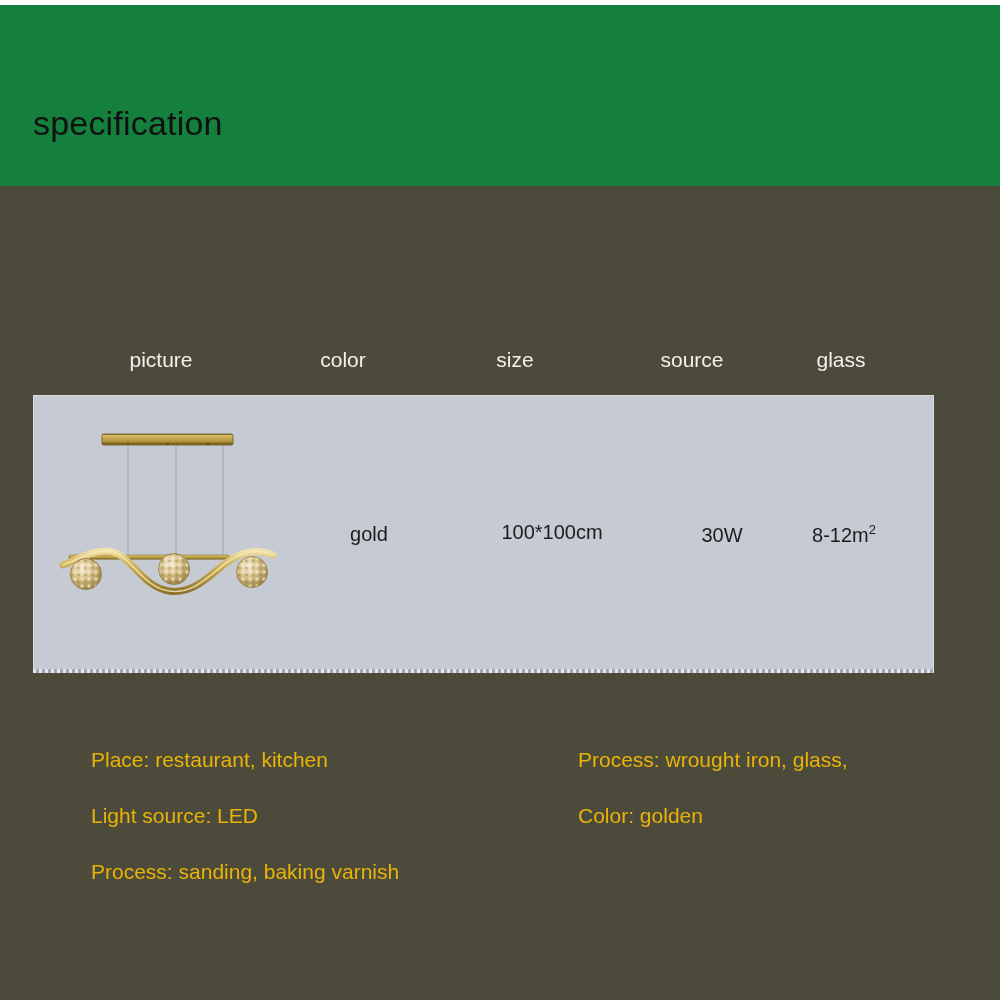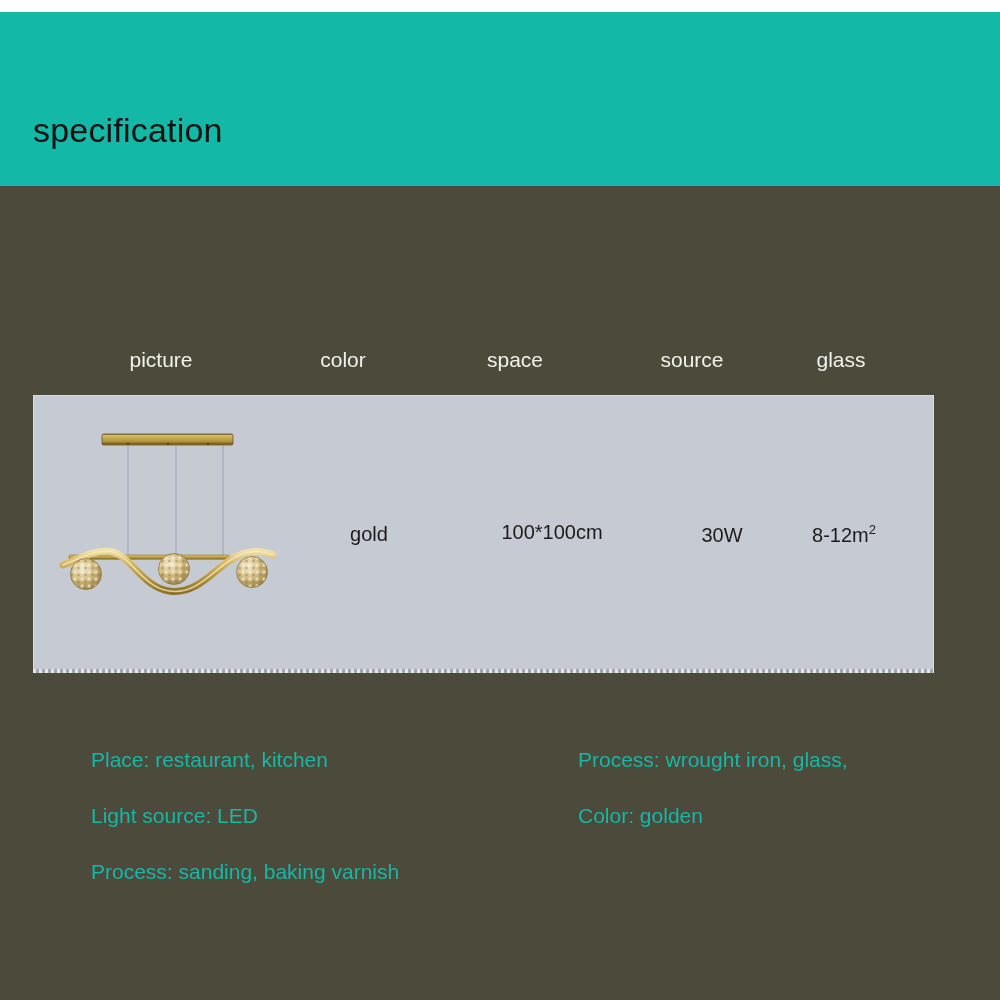--- a/index.html
+++ b/index.html
@@ -11,24 +11,24 @@
     height: 1000px;
     background: #ffffff;
     font-family: "Liberation Sans", sans-serif;
     overflow: hidden;
     position: relative;
   }
 
   
   #header-band {
     position: absolute;
-    left: 0; top: 12px;
+    left: 0; top: 5px;
     width: 1000px;
     height: 186px;
-    background: #14b8a6;
+    background: #15803d;
   }
   #page-title {
     position: absolute;
     left: 33px;
     top: 98px;
     font-size: 34px;
     font-weight: 400;
     color: #111111;
     letter-spacing: 0.2px;
     line-height: 1.2;
@@ -127,39 +127,39 @@
     top: 546px;     
     width: 470px;
   }
   #desc-right {
     position: absolute;
     left: 578px;
     top: 546px;
     width: 390px;
   }
   .desc-line {
-    color: #14b8a6;
+    color: #eab308;
     font-size: 21px;
     line-height: 56px;
     white-space: nowrap;
   }
 </style>
 </head>
 <body>
 
 <div id="header-band">
   <div id="page-title">specification</div>
 </div>
 
 <div id="spec-body">
 
   <div id="table-header">
     <div class="col-head ch-picture">picture</div>
     <div class="col-head ch-color">color</div>
-    <div class="col-head ch-size">space</div>
+    <div class="col-head ch-size">size</div>
     <div class="col-head ch-power">source</div>
     <div class="col-head ch-space">glass</div>
   </div>
 
   <div id="product-panel">
 
     <div id="chandelier">
       <svg viewBox="0 0 285 205" width="285" height="205">
         <defs>
           <linearGradient id="goldBar" x1="0" y1="0" x2="0" y2="1">

